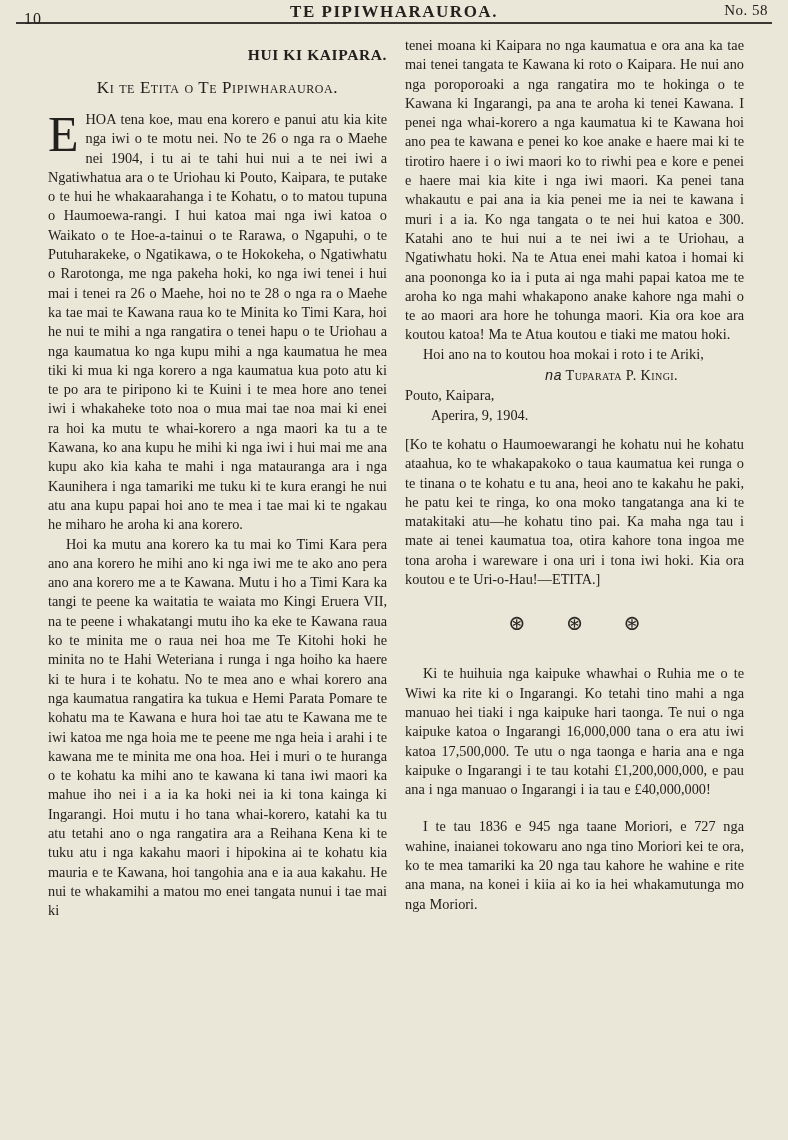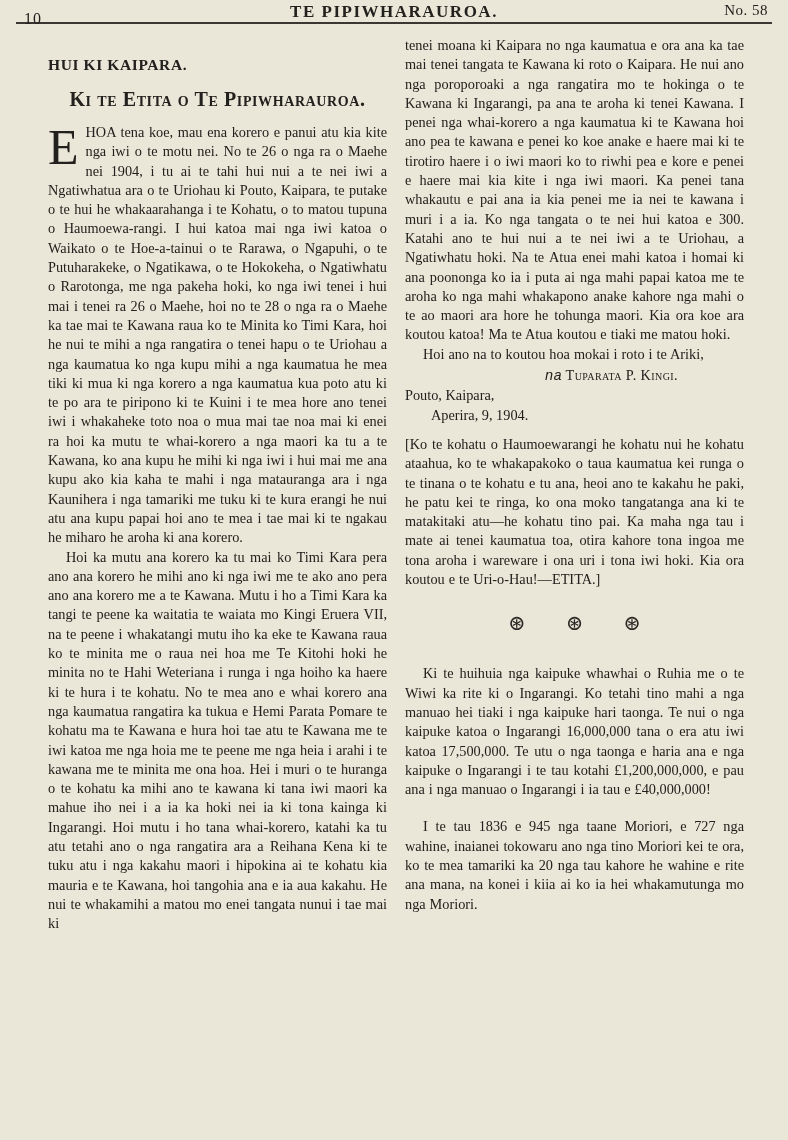--- a/index.html
+++ b/index.html
@@ -31,30 +31,29 @@
   .masthead .issue {
     position:absolute; right:4px; top:0;
     font-size:15px; letter-spacing:.5px;
   }
 
   
   .columns { display:flex; gap:18px; padding:12px 26px 0 32px; }
   .col { width:339px; }
 
   .article-heading {
-    text-align:left;
+    text-align:right;
     font-size:15.5px; font-weight:bold; letter-spacing:.6px;
-    margin-top:20px;
+    margin-top:10px;
   }
   .salutation {
     text-align:center;
     font-variant:small-caps;
-    font-size:20px; letter-spacing:.6px;
+    font-size:17px; letter-spacing:.6px;
     margin-top:14px;
-    font-weight:bold;
   }
 
   p.body-text {
     font-size:14.3px;
     line-height:19.3px;
     text-align:justify;
     word-spacing:.4px;
   }
   p.indent { text-indent:18px; }
   .left .first { margin-top:12px; }

